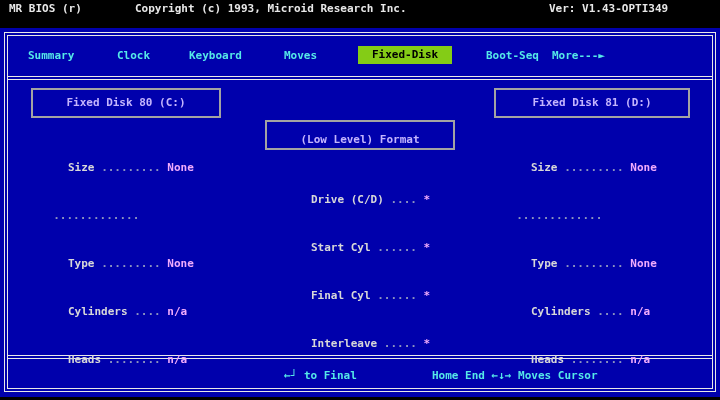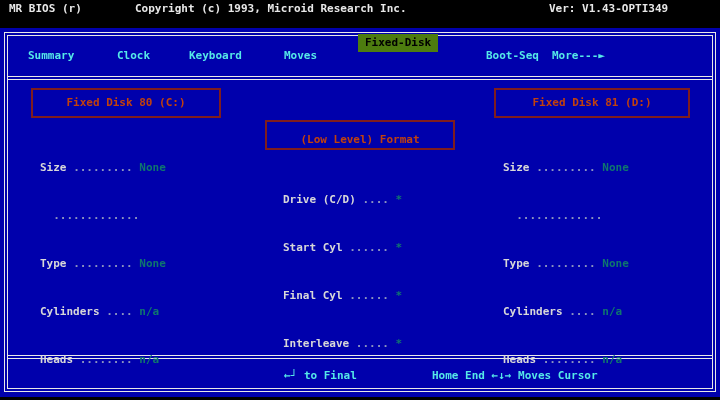--- a/index.html
+++ b/index.html
@@ -13,36 +13,36 @@
   .topbar-text{color:#E8E8E8;top:1px;}
   
   .blue-area{left:0;top:28px;width:720px;height:369px;background:#0000AC;}
   
   .frame{left:4px;top:32px;width:712px;height:360px;border:4px double #E8E8E8;box-sizing:border-box;}
   .divider{left:8px;width:704px;height:4px;border-top:1px solid #E8E8E8;border-bottom:1px solid #E8E8E8;box-sizing:border-box;}
   .divider-menu{top:76px;}
   .divider-status{top:355px;}
   
   .menu-item{top:48px;color:#55E8E8;cursor:default;}
-  .menu-item-selected{top:34px;background:#4d7c0f;color:#000;padding:1px 7px;}
+  .menu-item-selected{top:46px;background:#84cc16;color:#000;padding:1px 14px;}
   
-  .tbox{border:2px solid #7f1d1d;height:30px;box-sizing:border-box;
-        display:flex;align-items:center;justify-content:center;color:#c2410c;}
+  .tbox{border:2px solid #a3a3a3;height:30px;box-sizing:border-box;
+        display:flex;align-items:center;justify-content:center;color:#c4b5fd;}
   .tbox-c{left:31px;top:88px;width:190px;}
   .tbox-fmt{left:265px;top:120px;width:190px;align-items:flex-end;}
   .tbox-d{left:494px;top:88px;width:196px;}
   
   .rows{white-space:pre;}
   .rows-c{left:40px;top:128px;}
   .rows-fmt{left:283px;top:160px;}
   .rows-d{left:503px;top:128px;}
   .row,.sep{height:16px;}
-  .lbl{color:#D8D8D8;}
+  .lbl{color:#D8D8D8;margin-left:28px;}
   .dots{color:#8E96C0;}
-  .val{color:#0f766e;text-align:center;}
+  .val{color:#f0abfc;text-align:center;}
   .sep{color:#8E96C0;}
   
   .status-text{top:368px;color:#55E8E8;}
 </style>
 </head>
 <body>
 
 <div class="screen">
 
   

